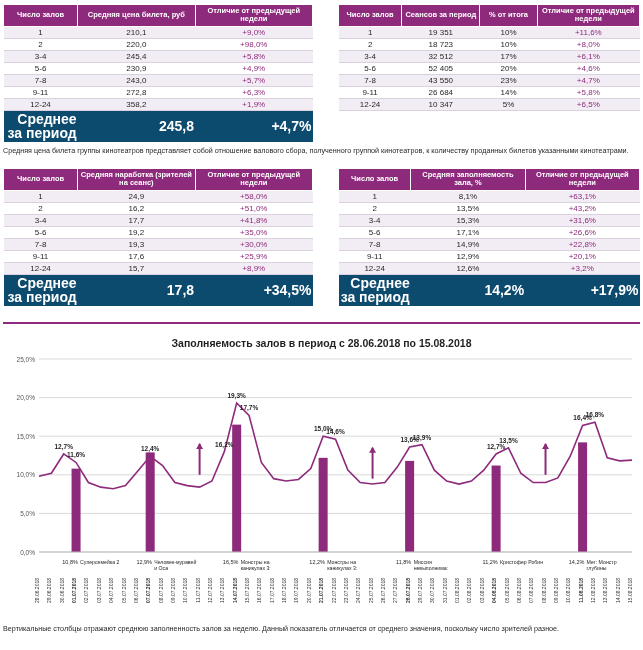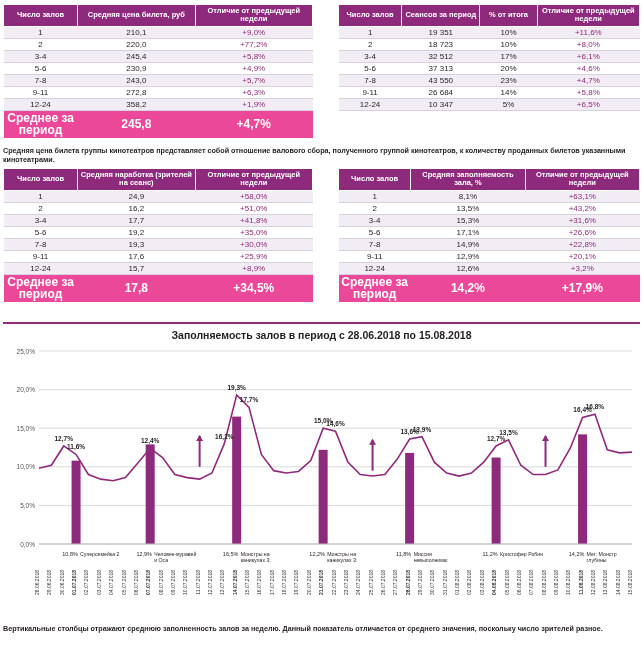--- a/index.html
+++ b/index.html
@@ -21,46 +21,46 @@
     border:1px solid #ffffff;
   }
   table.t td{
     text-align:center;vertical-align:middle;font-size:8px;padding:1px 1px;
     border-bottom:1px solid #d9d2dd;color:#231f20;
   }
   table.t tr.alt td{background:#f2edf4;}
   table.t tr.plain td{background:#ffffff;}
   table.t td.delta{color:#8e2a7b;font-weight:normal;}
   table.t tr.total td{
-    background:#ec4899;color:#ffffff;font-weight:bold;border-bottom:none;
-    font-size:12px;line-height:1.05;
+    background:#0c4a6e;color:#ffffff;font-weight:bold;border-bottom:none;
+    font-size:14px;line-height:1.05;text-align:right;
   }
   table.t tr.total td.delta{color:#ffffff;}
 
   .tbl{position:absolute;}
   #tbl-a{left:3px;top:4px;width:310px;}
   #tbl-b{left:338px;top:4px;width:302px;}
   #tbl-c{left:3px;top:168px;width:310px;}
   #tbl-d{left:338px;top:168px;width:302px;}
 
   .note{
-    position:absolute;font-size:7.2px;color:#231f20;line-height:1.25;font-weight:bold;
+    position:absolute;font-size:7.2px;color:#231f20;line-height:1.25;
   }
   #note-1{left:3px;top:146px;width:635px;}
   #note-2{left:3px;top:624px;width:635px;}
 
   
   .chart-box{
     position:absolute;left:3px;top:322px;width:637px;height:298px;
     border-top:2px solid #8e2a7b;
     background:#ffffff;
   }
   .chart-title{
     text-align:center;font-size:10.5px;font-weight:bold;color:#231f20;
-    padding-top:5px;
+    padding-top:13px;
   }
   .plot-area{position:relative;width:637px;height:275px;}
   svg{display:block;}
   .ylab{font-size:6.5px;fill:#555;}
   .xlab{font-size:5px;fill:#333;}
   .vallab{font-size:6.5px;fill:#231f20;font-weight:bold;}
   .filmlab{font-size:5.2px;fill:#231f20;}
   .lowlab{font-size:5.5px;fill:#231f20;}
 </style>
 </head>
@@ -84,21 +84,21 @@
         </thead>
       <tbody>
         <tr class="alt">
             <td>1</td>
             <td>210,1</td>
             <td class="delta">+9,0%</td>
           </tr>
         <tr class="plain">
             <td>2</td>
             <td>220,0</td>
-            <td class="delta">+77,2%</td>
+            <td class="delta">+98,0%</td>
           </tr>
         <tr class="alt">
             <td>3-4</td>
             <td>245,4</td>
             <td class="delta">+5,8%</td>
           </tr>
         <tr class="plain">
             <td>5-6</td>
             <td>230,9</td>
             <td class="delta">+4,9%</td>
@@ -157,21 +157,21 @@
             <td class="delta">+8,0%</td>
           </tr>
         <tr class="alt">
             <td>3-4</td>
             <td>32 512</td>
             <td>17%</td>
             <td class="delta">+6,1%</td>
           </tr>
         <tr class="plain">
             <td>5-6</td>
-            <td>37 313</td>
+            <td>52 405</td>
             <td>20%</td>
             <td class="delta">+4,6%</td>
           </tr>
         <tr class="alt">
             <td>7-8</td>
             <td>43 550</td>
             <td>23%</td>
             <td class="delta">+4,7%</td>
           </tr>
         <tr class="plain">

